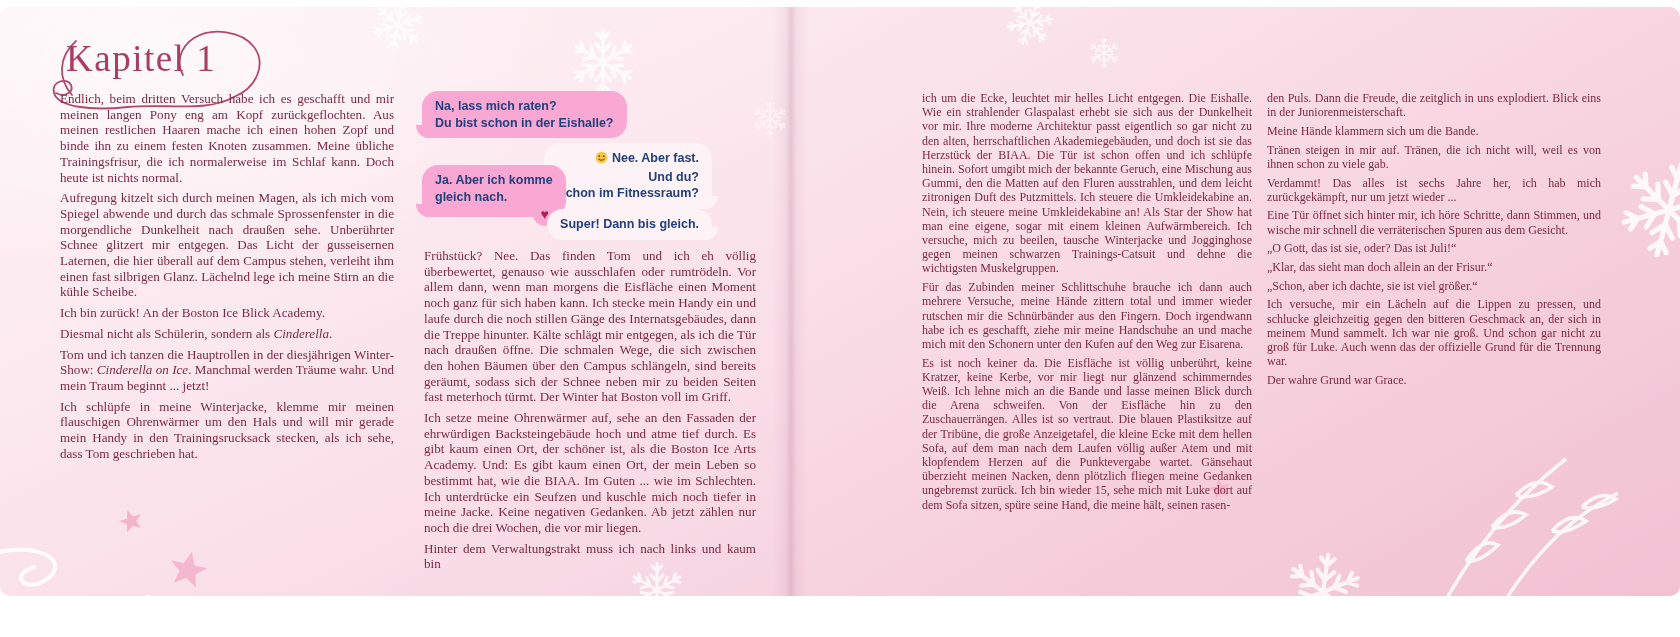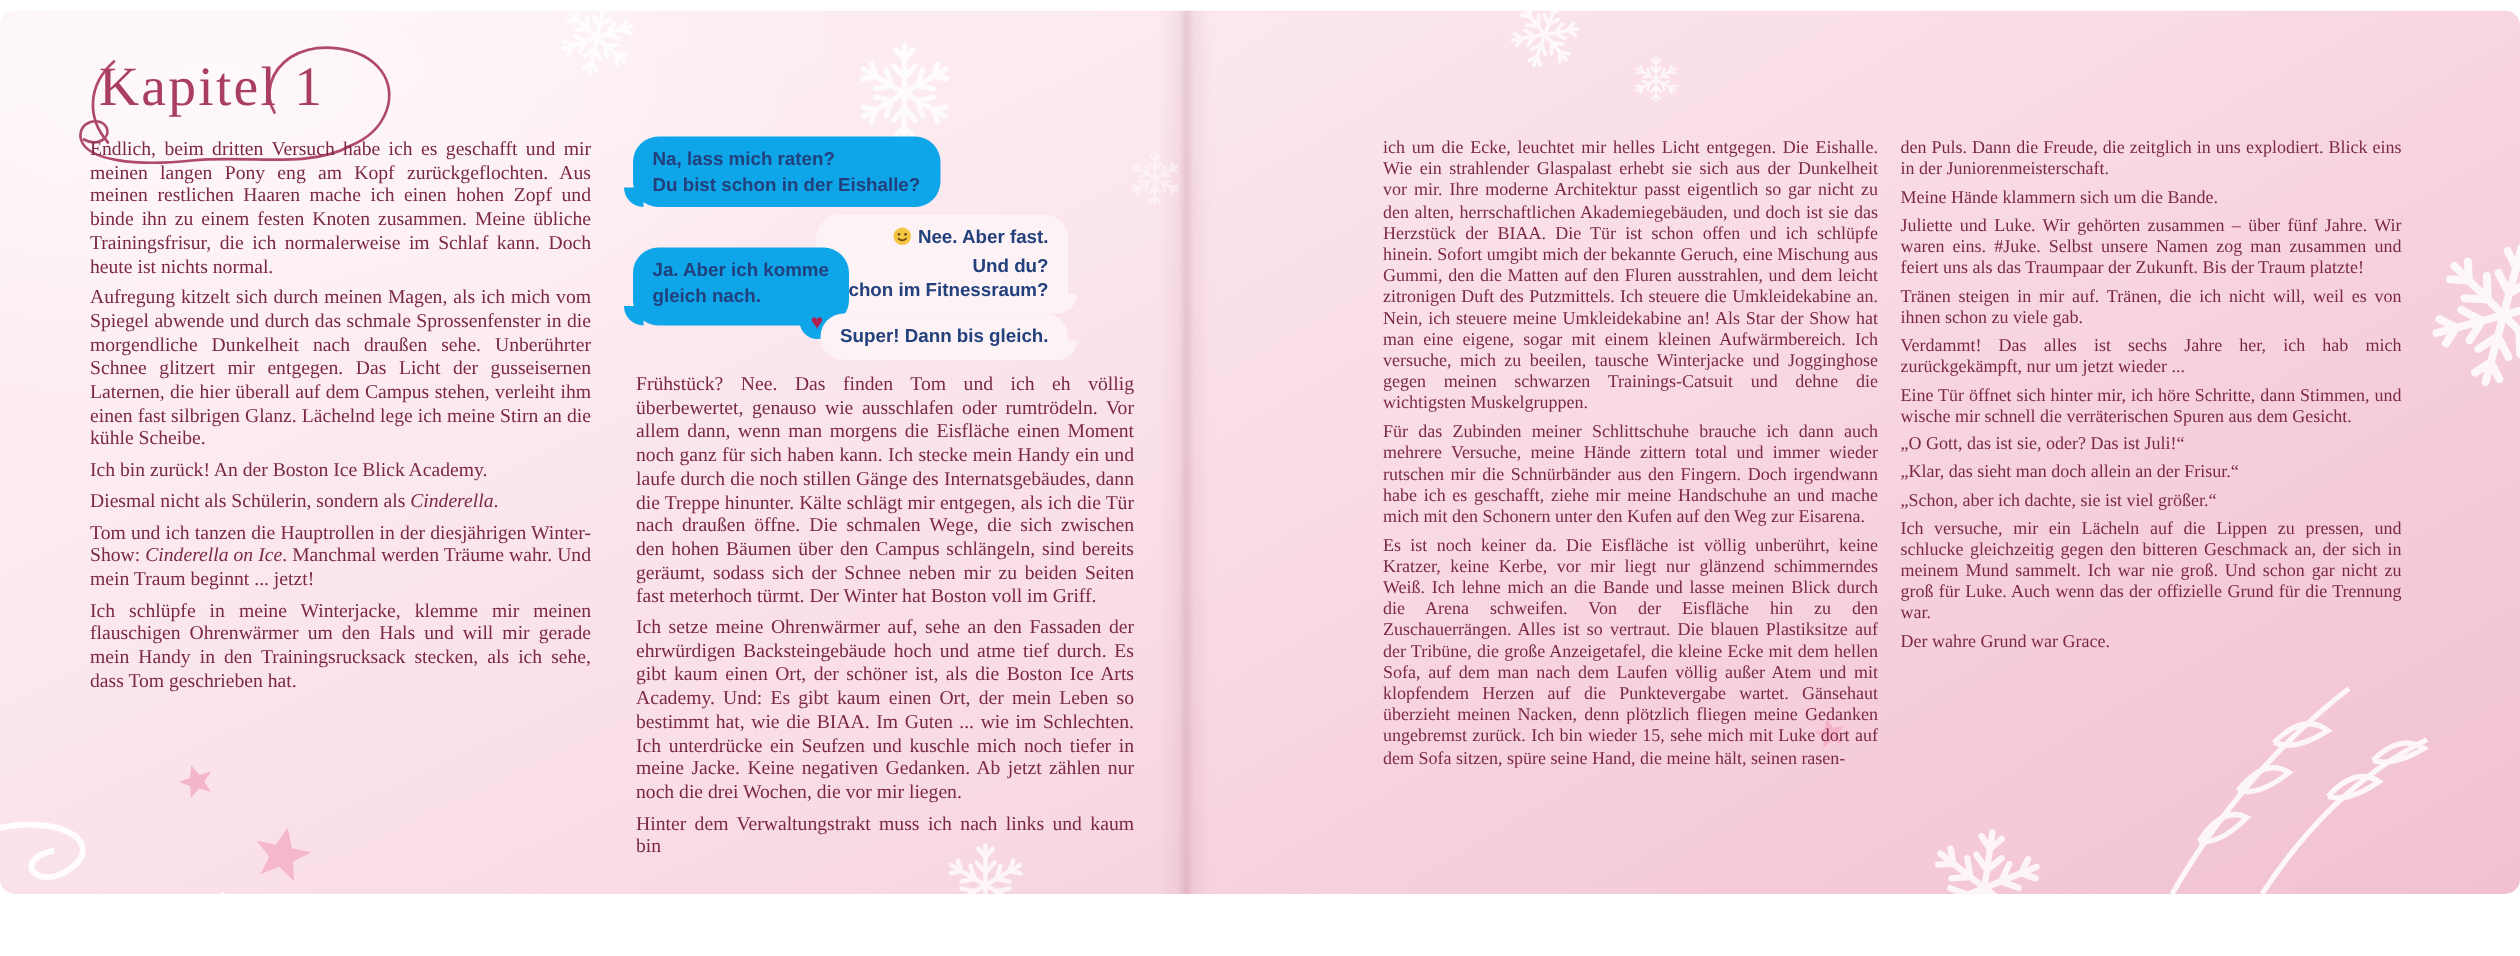--- a/index.html
+++ b/index.html
@@ -28,21 +28,21 @@
   #lp-col2{left:424px;top:241px;width:332px;}
   #rp-col1{left:922px;top:84px;width:330px;}
   #rp-col2{left:1267px;top:84px;width:334px;}
   
   #chat{position:absolute;left:408px;top:80px;width:348px;height:160px;}
   .bubble{
     position:absolute;border-radius:16px;padding:7px 13px;
     font-family:"Liberation Sans","DejaVu Sans",sans-serif;font-weight:bold;
     font-size:12.5px;line-height:16.5px;color:#21407c;white-space:nowrap;
   }
-  .bubble.left{background:#0ea5e9;border-bottom-left-radius:5px;border-radius:17px;}
+  .bubble.left{background:#f9a8d4;border-bottom-left-radius:5px;}
   .bubble.right{background:#fdf2f6;text-align:right;border-bottom-right-radius:5px;}
   .bubble.left::before{content:'';position:absolute;left:-6px;bottom:0;width:13px;height:13px;background:inherit;border-radius:0 0 0 14px;}
   .bubble.right::before{content:'';position:absolute;right:-6px;bottom:0;width:13px;height:13px;background:inherit;border-radius:0 0 14px 0;}
   #bubble-1{left:14px;top:4px;}
   #bubble-2{right:44px;top:56px;}
   #bubble-3{left:14px;top:78px;padding-bottom:12px;}
   #bubble-4{right:44px;top:122px;}
   .heart-blob{
     position:absolute;right:9px;bottom:-9px;width:24px;height:24px;border-radius:50%;
     background:inherit;display:flex;align-items:center;justify-content:center;
@@ -157,21 +157,20 @@
 
   <div id="rp-col1" class="col rp">
     <p>ich um die Ecke, leuchtet mir helles Licht entgegen. Die Eishalle. Wie ein strahlender Glaspalast erhebt sie sich aus der Dunkelheit vor mir. Ihre moderne Architektur passt eigentlich so gar nicht zu den alten, herrschaftlichen Akademiegebäuden, und doch ist sie das Herzstück der BIAA. Die Tür ist schon offen und ich schlüpfe hinein. Sofort umgibt mich der bekannte Geruch, eine Mischung aus Gummi, den die Matten auf den Fluren ausstrahlen, und dem leicht zitronigen Duft des Putzmittels. Ich steuere die Umkleidekabine an. Nein, ich steuere meine Umkleidekabine an! Als Star der Show hat man eine eigene, sogar mit einem kleinen Aufwärmbereich. Ich versuche, mich zu beeilen, tausche Winterjacke und Jogginghose gegen meinen schwarzen Trainings-Catsuit und dehne die wichtigsten Muskelgruppen.</p>
     <p>Für das Zubinden meiner Schlittschuhe brauche ich dann auch mehrere Versuche, meine Hände zittern total und immer wieder rutschen mir die Schnürbänder aus den Fingern. Doch irgendwann habe ich es geschafft, ziehe mir meine Handschuhe an und mache mich mit den Schonern unter den Kufen auf den Weg zur Eisarena.</p>
     <p>Es ist noch keiner da. Die Eisfläche ist völlig unberührt, keine Kratzer, keine Kerbe, vor mir liegt nur glänzend schimmerndes Weiß. Ich lehne mich an die Bande und lasse meinen Blick durch die Arena schweifen. Von der Eisfläche hin zu den Zuschauerrängen. Alles ist so vertraut. Die blauen Plastiksitze auf der Tribüne, die große Anzeigetafel, die kleine Ecke mit dem hellen Sofa, auf dem man nach dem Laufen völlig außer Atem und mit klopfendem Herzen auf die Punktevergabe wartet. Gänsehaut überzieht meinen Nacken, denn plötzlich fliegen meine Gedanken ungebremst zurück. Ich bin wieder 15, sehe mich mit Luke dort auf dem Sofa sitzen, spüre seine Hand, die meine hält, seinen rasen-</p>
   </div>
 
   <div id="rp-col2" class="col rp">
     <p>den Puls. Dann die Freude, die zeitglich in uns explodiert. Blick eins in der Juniorenmeisterschaft.</p>
     <p>Meine Hände klammern sich um die Bande.</p>
-    <p>Juliette und Luke. Wir gehörten zusammen – über fünf Jahre. Wir waren eins. #Juke. Selbst unsere Namen zog man zusammen und feiert uns als das Traumpaar der Zukunft. Bis der Traum platzte!</p>
     <p>Tränen steigen in mir auf. Tränen, die ich nicht will, weil es von ihnen schon zu viele gab.</p>
     <p>Verdammt! Das alles ist sechs Jahre her, ich hab mich zurückgekämpft, nur um jetzt wieder ...</p>
     <p>Eine Tür öffnet sich hinter mir, ich höre Schritte, dann Stimmen, und wische mir schnell die verräterischen Spuren aus dem Gesicht.</p>
     <p>„O Gott, das ist sie, oder? Das ist Juli!“</p>
     <p>„Klar, das sieht man doch allein an der Frisur.“</p>
     <p>„Schon, aber ich dachte, sie ist viel größer.“</p>
     <p>Ich versuche, mir ein Lächeln auf die Lippen zu pressen, und schlucke gleichzeitig gegen den bitteren Geschmack an, der sich in meinem Mund sammelt. Ich war nie groß. Und schon gar nicht zu groß für Luke. Auch wenn das der offizielle Grund für die Trennung war.</p>
     <p>Der wahre Grund war Grace.</p>
   </div>
 </div>

